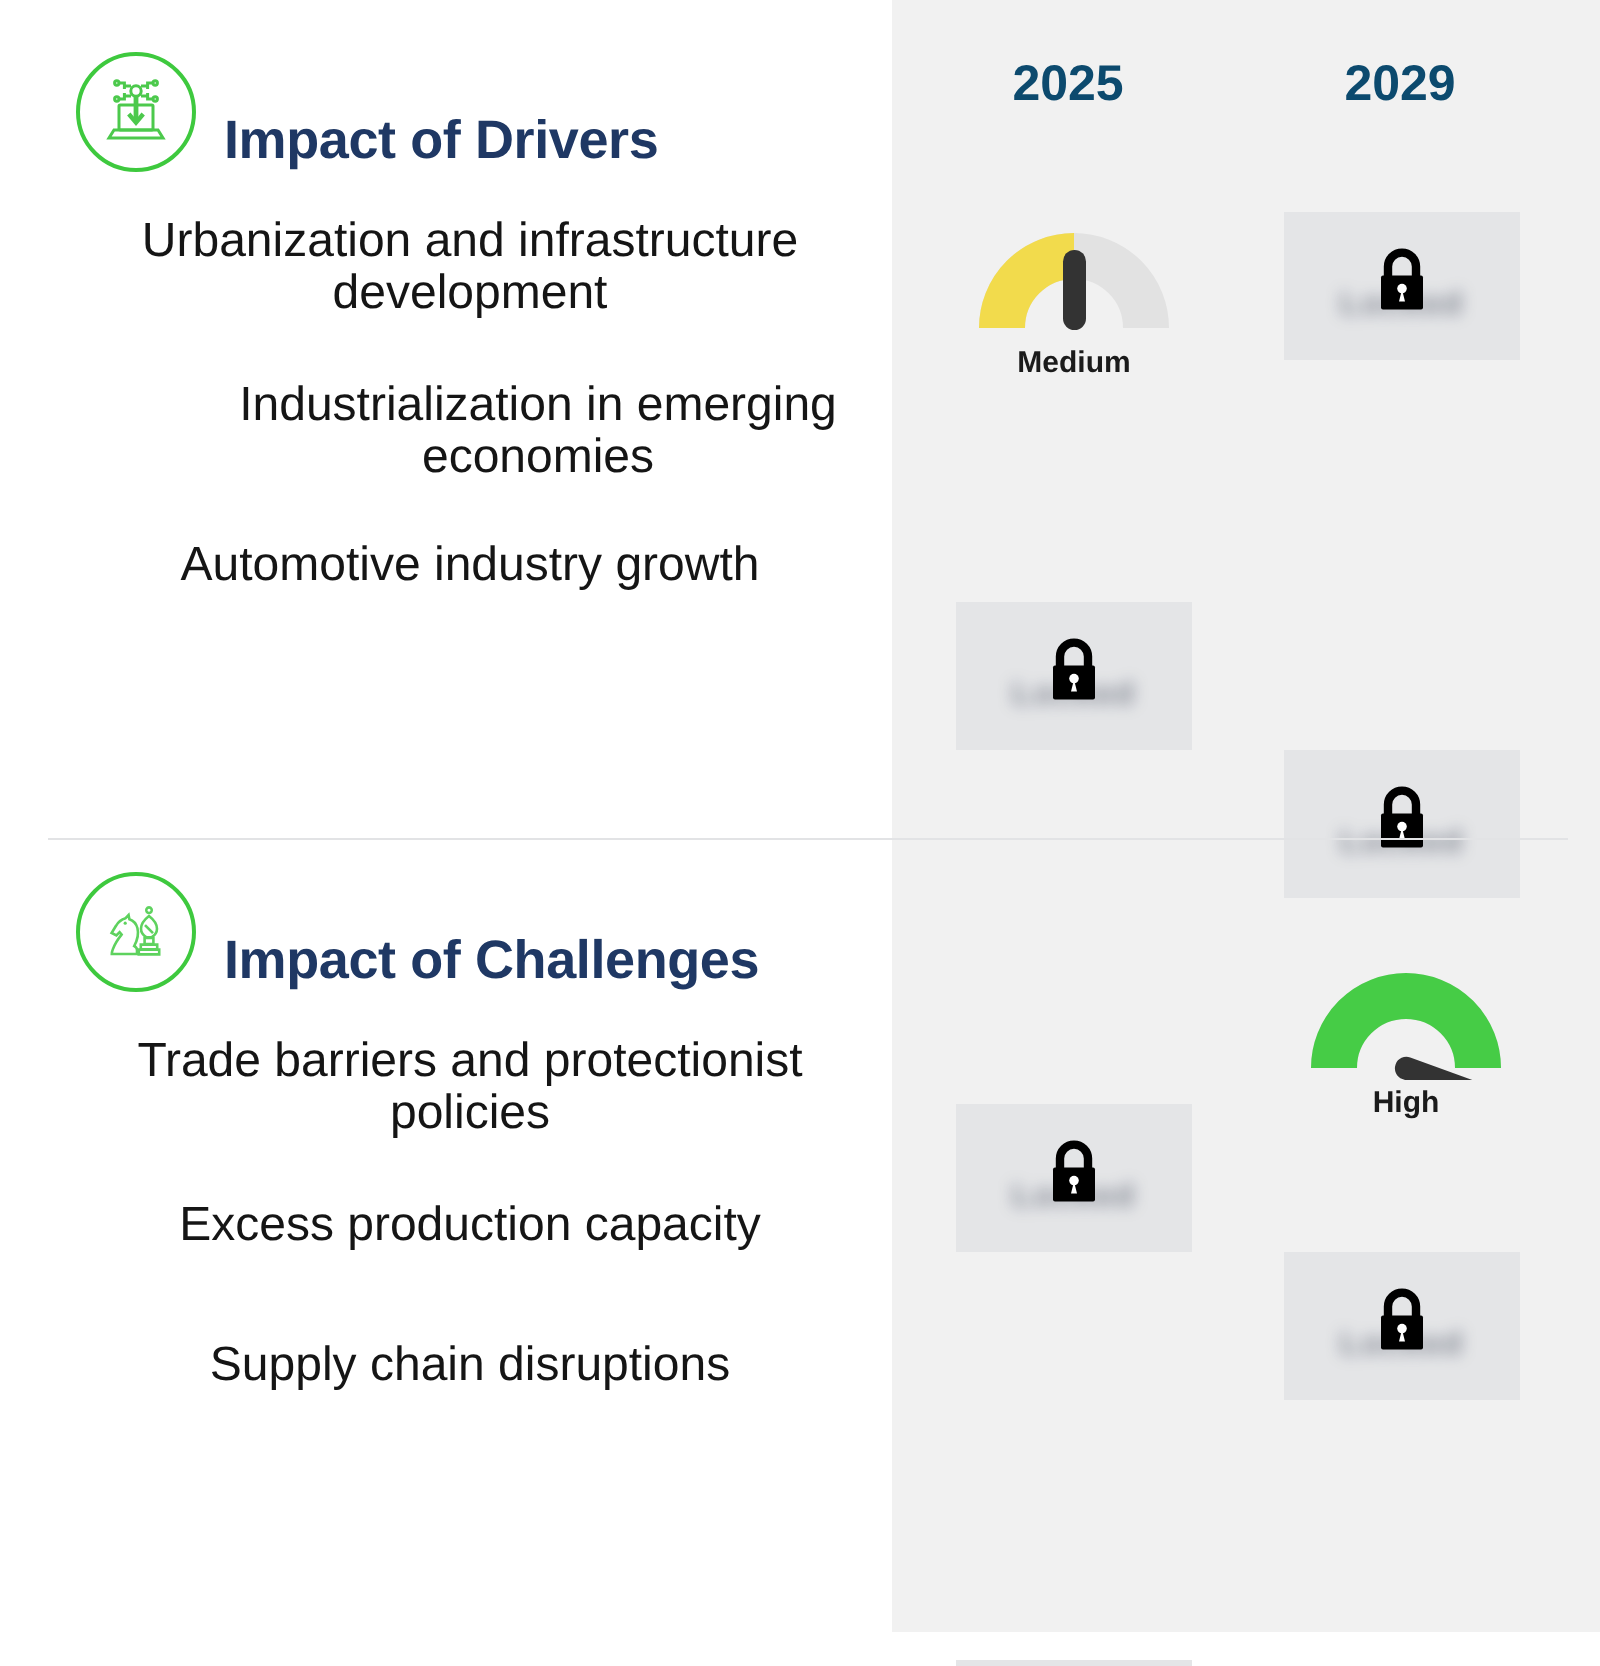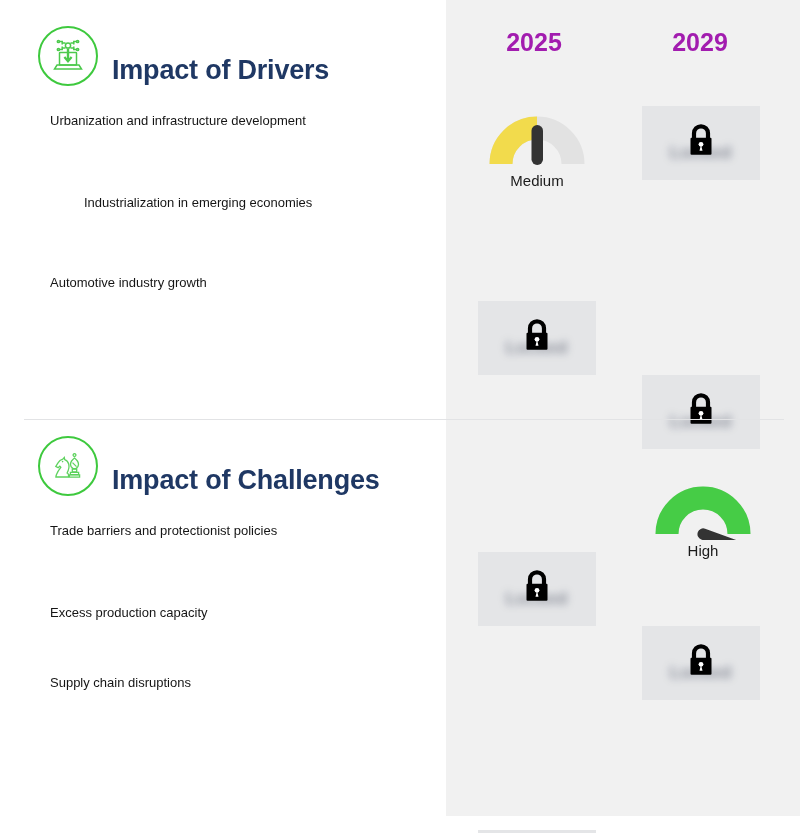--- a/index.html
+++ b/index.html
@@ -31,21 +31,21 @@
     background: #f1f1f1;
   }
 
   
   .year-head {
     position: absolute;
     top: 24px;
     height: 36px;
     font-size: 25px;
     font-weight: bold;
-    color: #a21caf;
+    color: #0c4a6e;
     letter-spacing: 0px;
     text-align: center;
     line-height: 36px;
   }
   .year-2025 { left: 474px; width: 120px; }
   .year-2029 { left: 640px; width: 120px; }
 
   
   .divider {
     position: absolute;
@@ -83,23 +83,24 @@
     color: #1f3864;
     white-space: nowrap;
     letter-spacing: -0.2px;
   }
 
   
   .item {
     position: absolute;
     left: 50px;
     width: 370px;
-    font-size: 13px;
+    font-size: 24px;
     color: #151515;
     line-height: 26px;
+    text-align: center;
   }
 
   
   .cell {
     position: absolute;
     width: 118px;
     height: 74px;
   }
 
   .locked {
@@ -127,20 +128,21 @@
     top: 50%;
     transform: translate(-50%, -53%);
   }
 
   
   .gauge-wrap {
     position: absolute;
     width: 118px;
     height: 86px;
     text-align: center;
+    font-weight: bold;
   }
   .gauge-label {
     font-size: 15px;
     color: #1b1b1b;
     margin-top: -2px;
   }
 </style>
 </head>
 <body>
 

